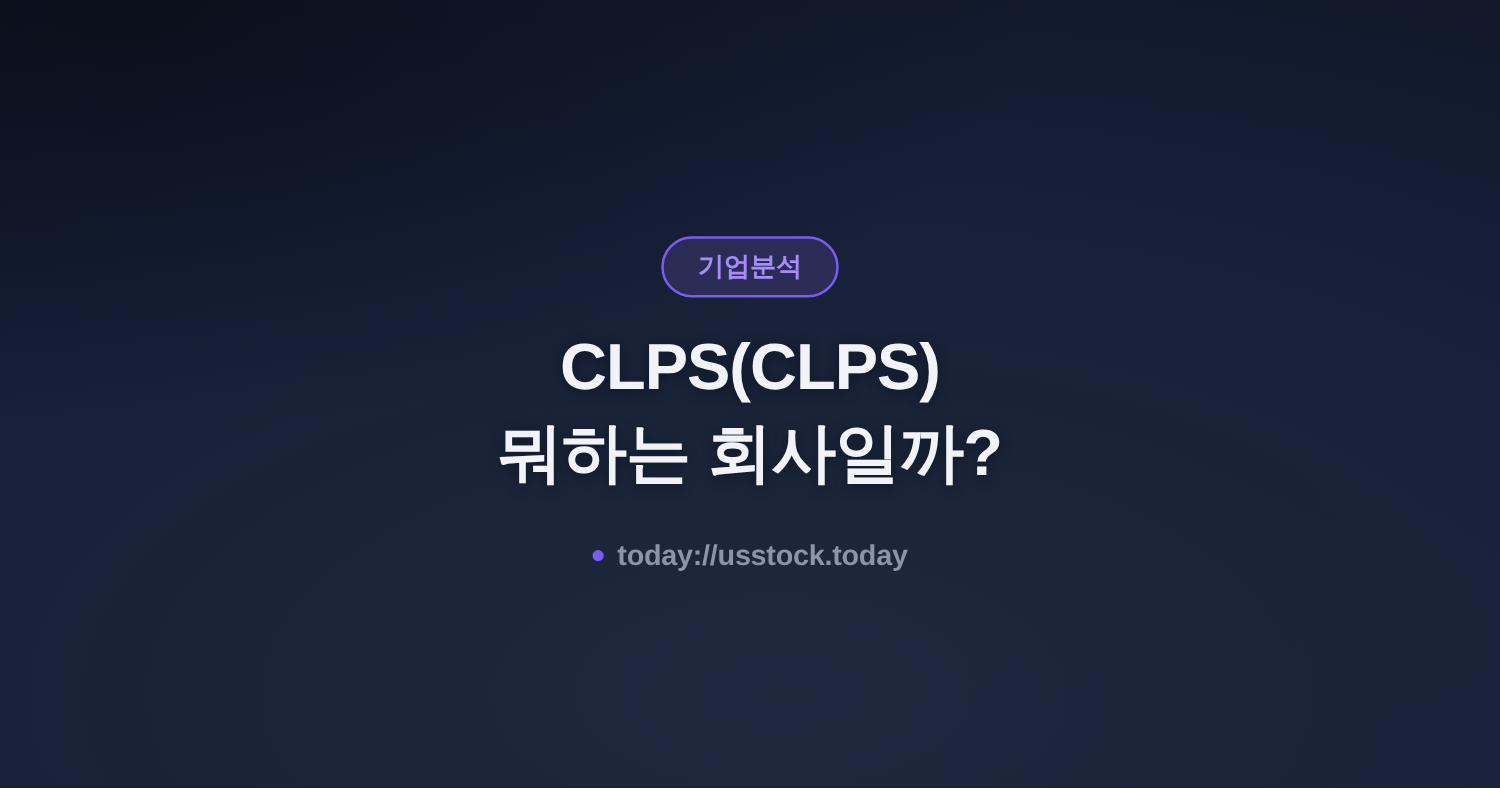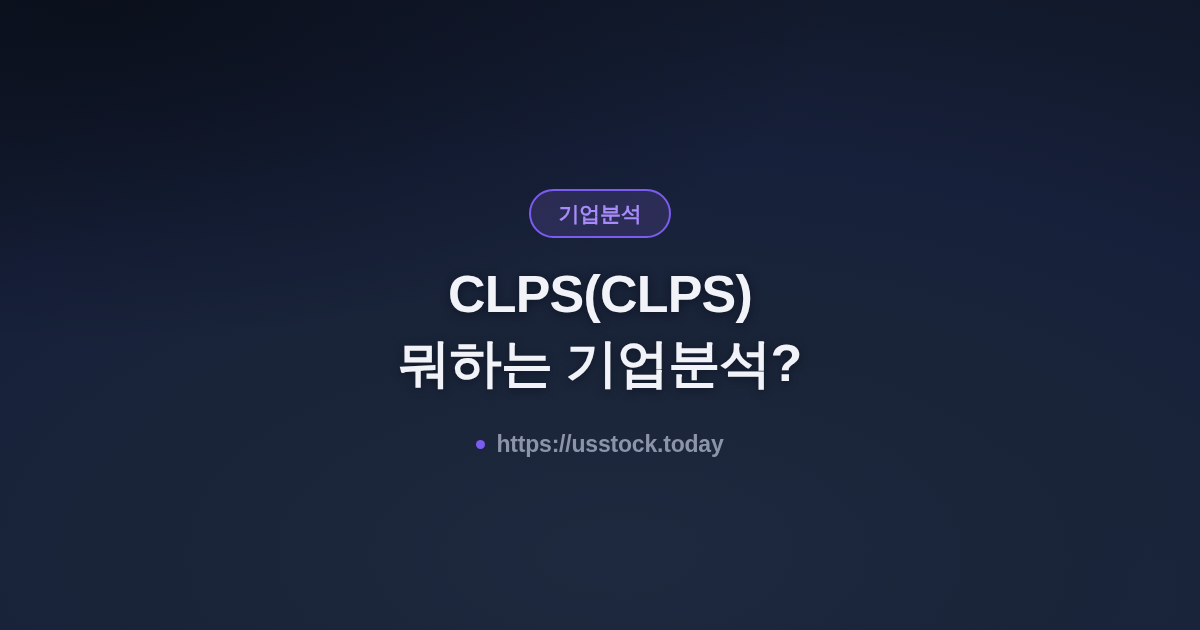--- a/index.html
+++ b/index.html
@@ -107,22 +107,22 @@
 
 <div class="og-card">
   <div class="vignette"></div>
 
   <div class="content">
 
     <div class="badge">기업분석</div>
 
     <h1 class="title">
       <span class="title-line">CLPS(CLPS)</span>
-      <span class="title-line">뭐하는 기업분석?</span>
+      <span class="title-line">뭐하는 회사일까?</span>
     </h1>
 
     <div class="url-row">
       <span class="url-dot"></span>
-      <span class="url-text">https://usstock.today</span>
+      <span class="url-text">today://usstock.today</span>
     </div>
 
   </div>
 </div>
 
 </body></html>

